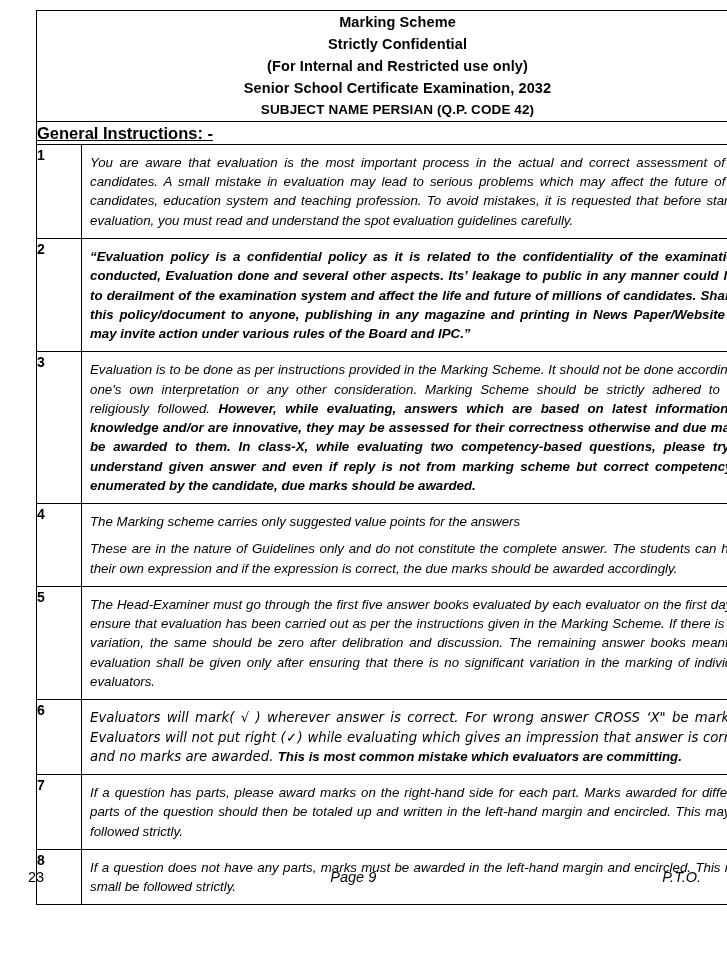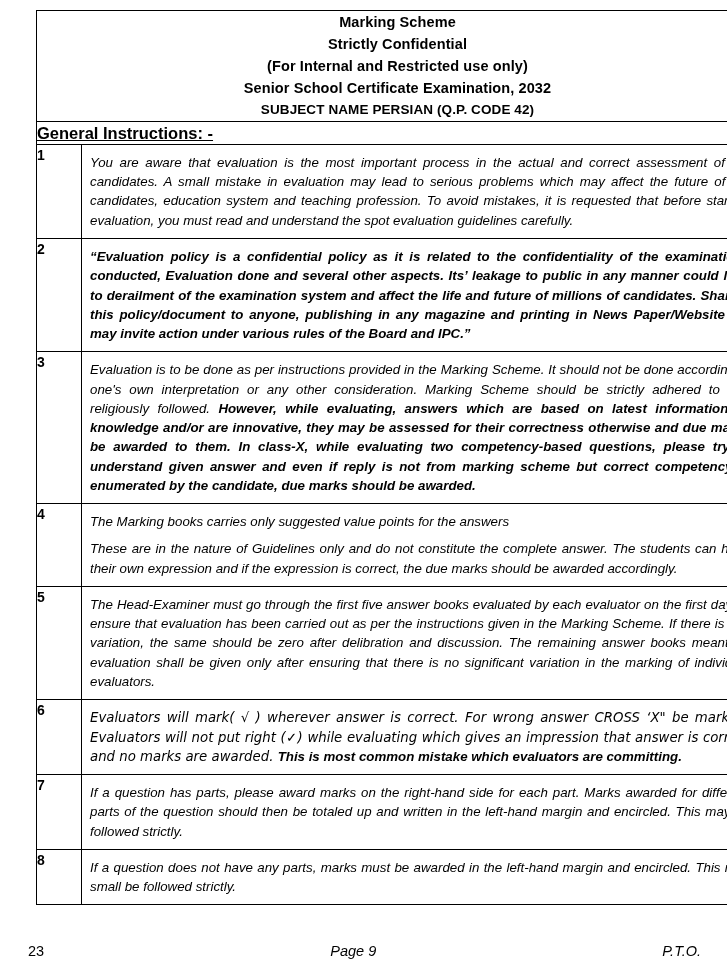--- a/index.html
+++ b/index.html
@@ -86,21 +86,21 @@
   .body-cell b {
     font-weight: bold;
   }
   .glyph {
     font-family: "DejaVu Sans", sans-serif;
   }
   
   .footer {
     position: absolute;
     left: 24px;
-    top: 943px;
+    top: 869px;
     width: 679px;
     display: flex;
     align-items: flex-end;
     justify-content: space-between;
     font-size: 14.5px;
   }
   .footer-left  { flex: 0 0 auto; padding-left: 4px; }
   .footer-center{ flex: 1 1 auto; text-align: center; font-style: italic; }
   .footer-right { flex: 0 0 auto; padding-right: 2px; font-style: italic; }
 </style>
@@ -146,21 +146,21 @@
         </tr>
         <tr>
           <td class="num-cell">3</td>
           <td class="body-cell">
             <p><span>Evaluation is to be done as per instructions provided in the Marking Scheme. It should not be done according to one's own interpretation or any other consideration. Marking Scheme should be strictly adhered to and religiously followed. </span><b>However, while evaluating, answers which are based on latest information or knowledge and/or are innovative, they may be assessed for their correctness otherwise and due marks be awarded to them. In class-X, while evaluating two competency-based questions, please try to understand given answer and even if reply is not from marking scheme but correct competency is enumerated by the candidate, due marks should be awarded.</b></p>
           </td>
         </tr>
         <tr>
           <td class="num-cell">4</td>
           <td class="body-cell">
-            <p><span>The Marking books carries only suggested value points for the answers</span></p>
+            <p><span>The Marking scheme carries only suggested value points for the answers</span></p>
             <p><span>These are in the nature of Guidelines only and do not constitute the complete answer. The students can have their own expression and if the expression is correct, the due marks should be awarded accordingly.</span></p>
           </td>
         </tr>
         <tr>
           <td class="num-cell">5</td>
           <td class="body-cell">
             <p><span>The Head-Examiner must go through the first five answer books evaluated by each evaluator on the first day, to ensure that evaluation has been carried out as per the instructions given in the Marking Scheme. If there is any variation, the same should be zero after delibration and discussion. The remaining answer books meant for evaluation shall be given only after ensuring that there is no significant variation in the marking of individual evaluators.</span></p>
           </td>
         </tr>
         <tr>

